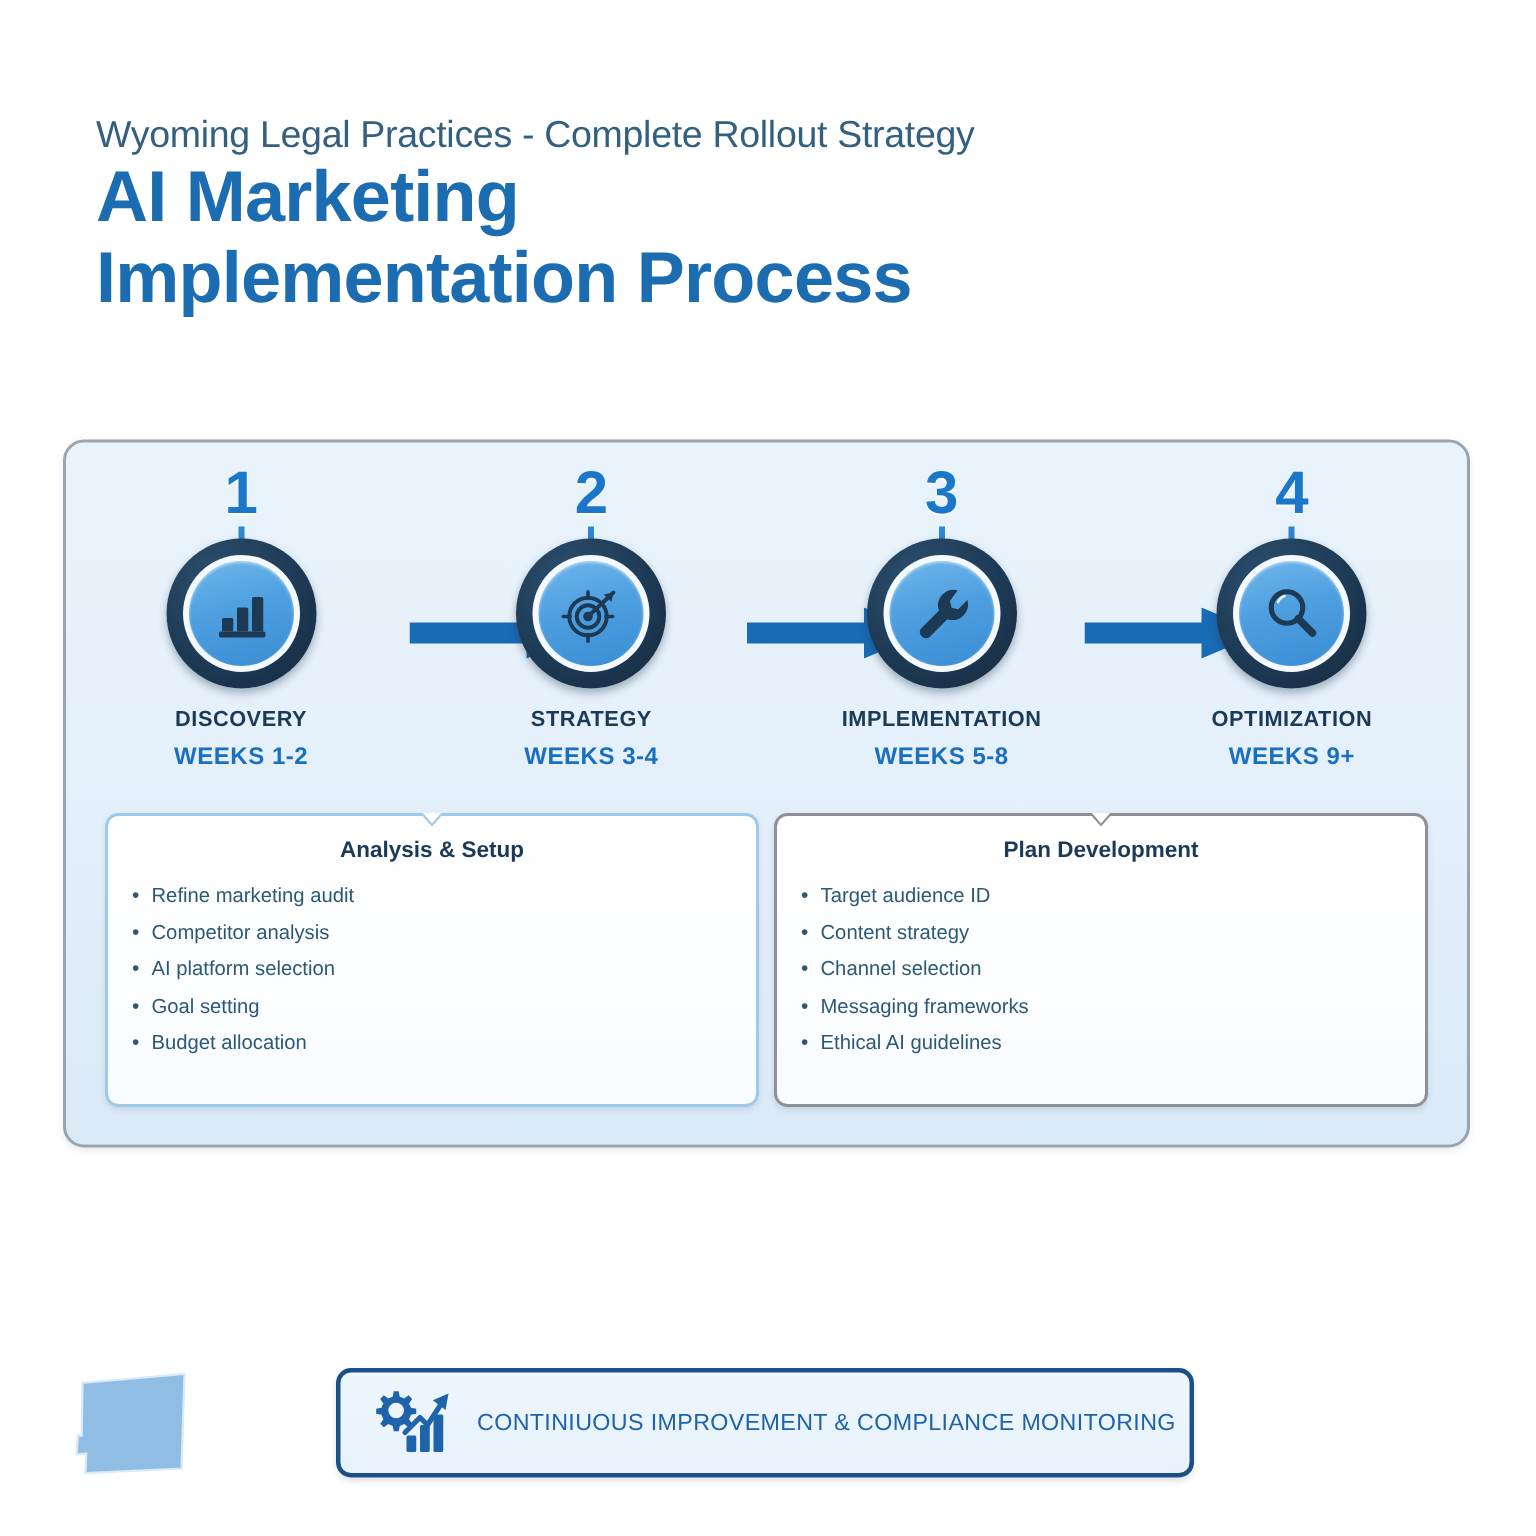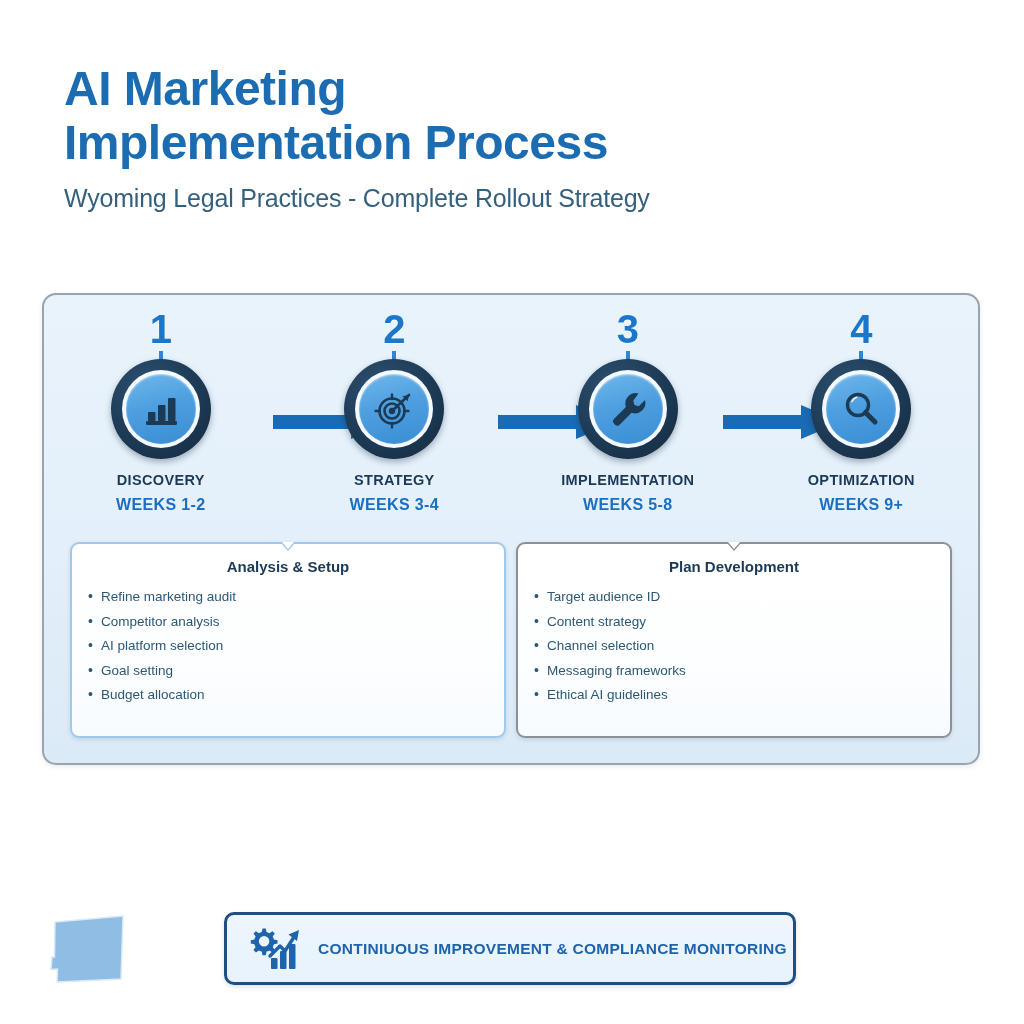--- a/index.html
+++ b/index.html
@@ -237,33 +237,33 @@
     border-radius: 10px;
     background: linear-gradient(180deg, #eef6fd 0%, #e7f2fc 100%);
     display: flex;
     align-items: center;
     padding-left: 16px;
     box-shadow: 0 2px 4px rgba(30,60,90,0.15);
   }
   #footer-icon { flex: 0 0 auto; margin-right: 13px; }
   #footer-text {
     font-size: 15.5px;
-    font-weight: bold;
+    font-weight: normal;
     letter-spacing: 0.25px;
     color: #1f63ab;
     white-space: nowrap;
   }
 </style>
 </head>
 <body>
 
 <div id="header">
+  <div id="subtitle">Wyoming Legal Practices - Complete Rollout Strategy</div>
   <div id="title">AI Marketing
 Implementation Process</div>
-  <div id="subtitle">Wyoming Legal Practices - Complete Rollout Strategy</div>
 </div>
 
 <div id="panel">
 
   <div class="arrow" id="arrow1">
     <svg width="118" height="34" viewBox="0 0 118 34">
       <path d="M0 10 H78 V0 L118 17 L78 34 V24 H0 Z" fill="#1a6bb5"></path>
     </svg>
   </div>
   <div class="arrow" id="arrow2">

